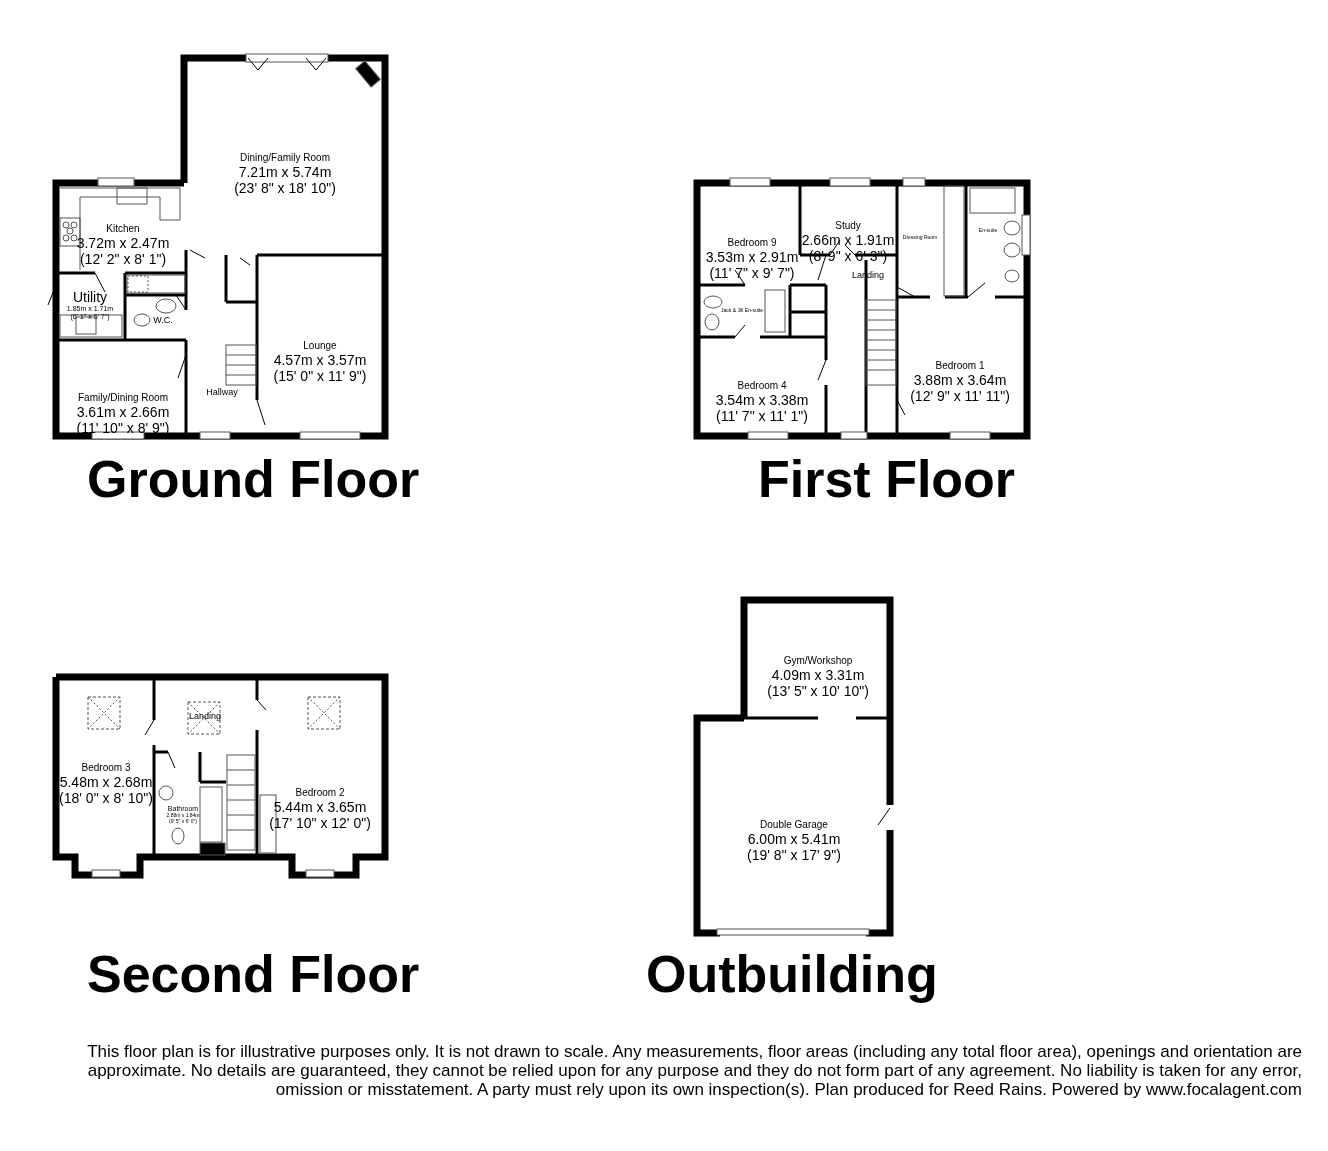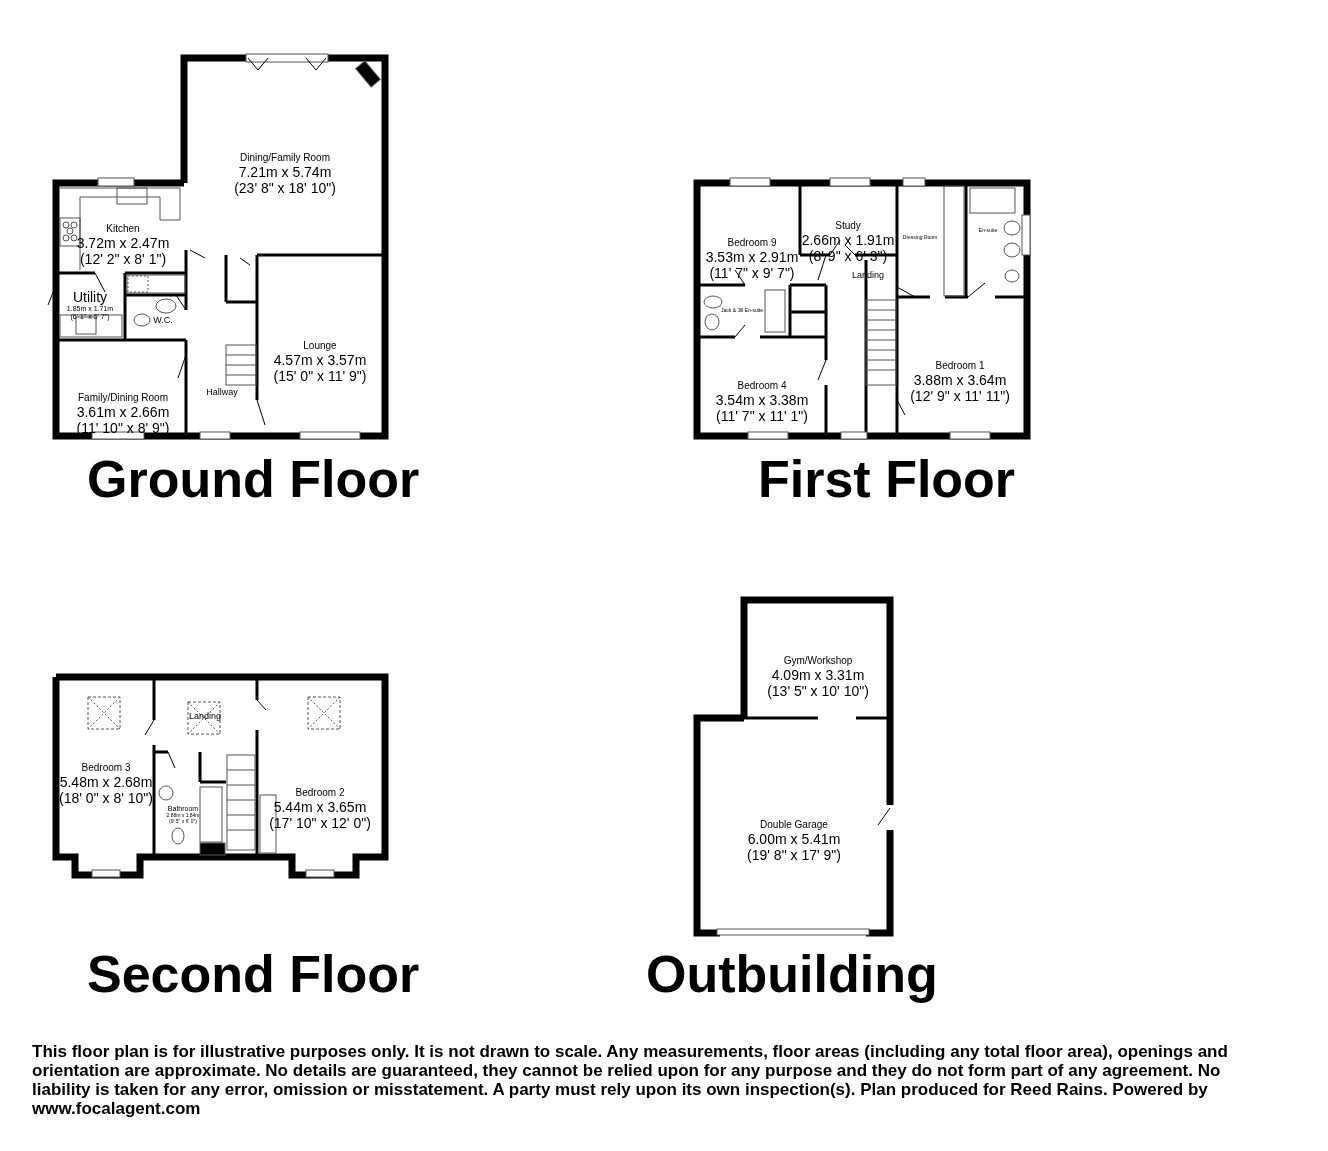--- a/index.html
+++ b/index.html
@@ -8,22 +8,22 @@
   svg.plan { position:absolute; left:0; top:0; }
   .floor-title { position:absolute; font-family:"Liberation Sans", sans-serif;
                  font-weight:bold; font-size:52px; line-height:1; white-space:nowrap; }
   .room { position:absolute; text-align:center; font-family:"Liberation Sans", sans-serif;
           line-height:1.15; transform:translateX(-50%); white-space:nowrap; }
   .room .nm { font-size:10px; display:block; }
   .room .mm, .room .ft { font-size:14px; display:block; }
   .room.small .nm { font-size:7px; }
   .room.tiny .nm { font-size:5px; }
   .room.lbl .nm { font-size:9px; }
-  .disclaimer { position:absolute; left:32px; top:1042px; width:1250px; text-align:left;
-                font-size:17px; line-height:19px; font-family:"Liberation Sans", sans-serif;font-weight:bold; }
+  .disclaimer { position:absolute; left:52px; top:1042px; width:1250px; text-align:right;
+                font-size:17px; line-height:19px; font-family:"Liberation Sans", sans-serif; }
 </style>
 </head>
 <body>
 
 <svg class="plan" width="1328" height="1151" viewBox="0 0 1328 1151">
 
   <g fill="none" stroke="#000" stroke-width="7" stroke-linejoin="miter">
 
     <polyline points="184,183 184,58 385,58 385,436 56,436 56,183 184,183"></polyline>
   </g>

